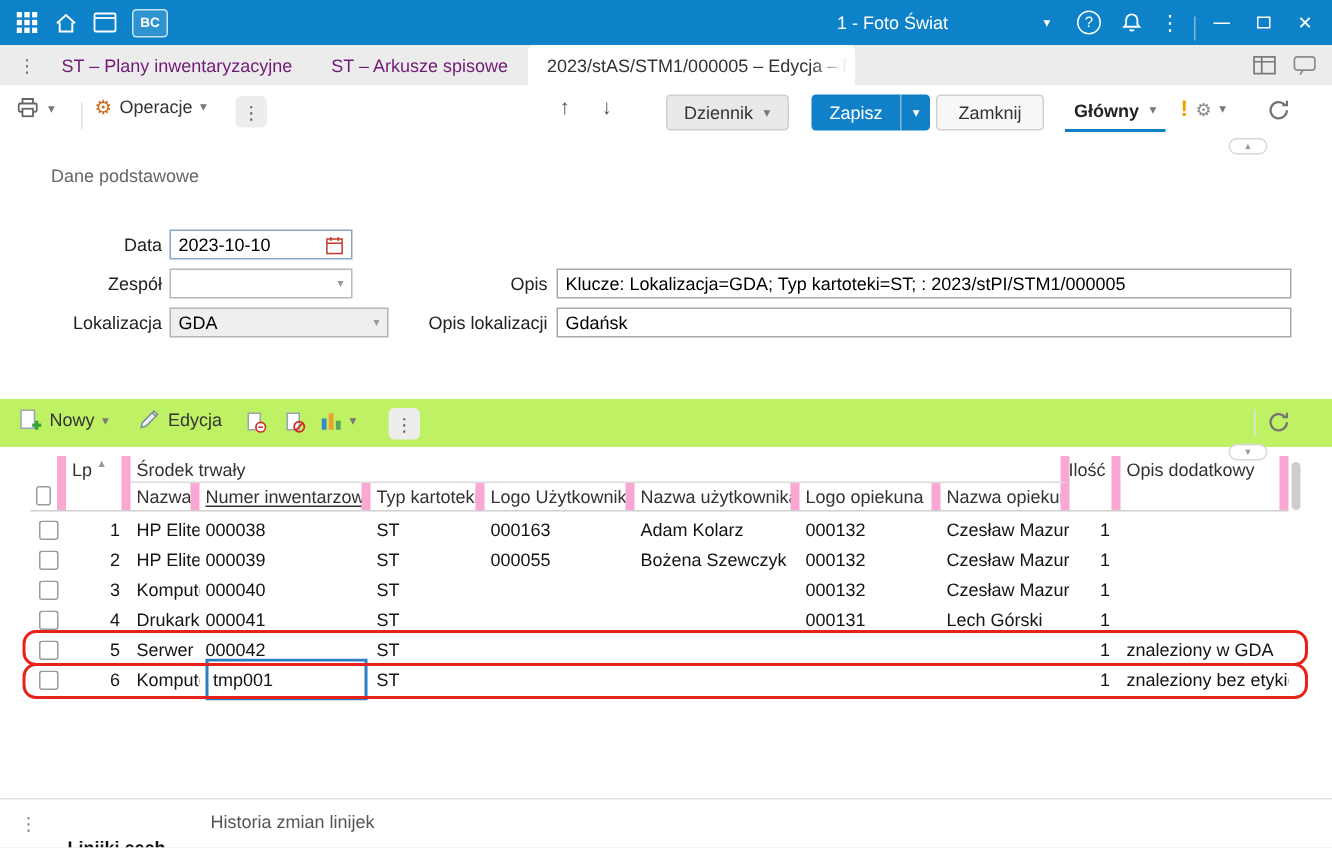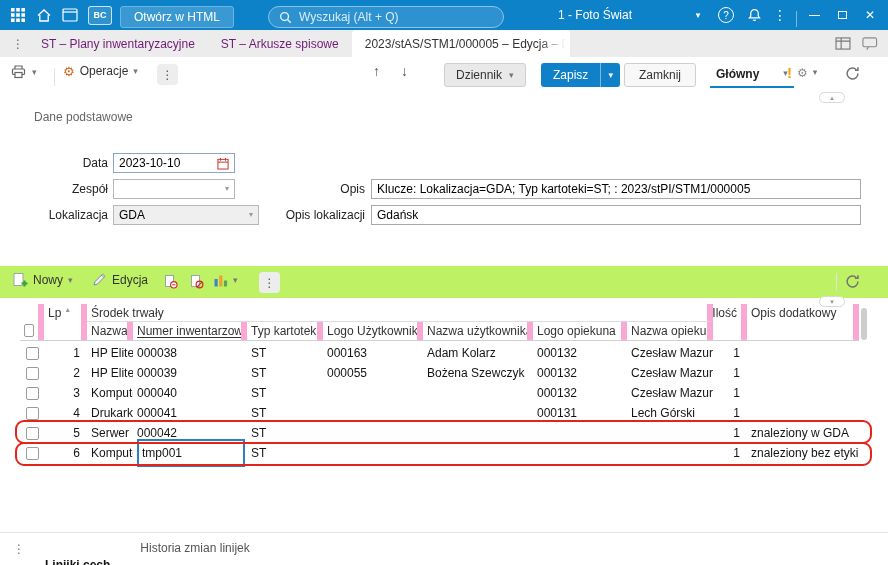--- a/index.html
+++ b/index.html
@@ -46,21 +46,21 @@
   .p-save{left:541px;top:6px} .p-closebtn{left:624px;top:6px} .p-main{left:710px;top:4px}
   .p-warn{left:787px;top:8px} .p-refresh{left:845px;top:9px}
   .vline { position:absolute; width:1px; height:18px; background:#e2e2e2; }
   .p-sep1{left:54px;top:11px}
   .btn-gray { height:24px; background:#e9e9e9; border:1px solid #cfcfcf; border-radius:3px; display:flex; align-items:center; gap:7px; padding:0 11px; }
   .btn-light { height:24px; background:#f8f8f8; border:1px solid #cfcfcf; border-radius:3px; display:flex; align-items:center; padding:0 14px; }
   .btn-primary { height:24px; background:#1080c8; border-radius:3px; color:#fff; display:flex; align-items:center; }
   .btn-primary .lbl { padding:0 12px; }
   .btn-primary .divline { width:1px; align-self:stretch; background:rgba(255,255,255,.45); }
   .btn-primary .chevbox { width:19px; display:flex; justify-content:center; }
-  .main-dd { height:27px; display:flex; align-items:center; gap:24px; padding:0 6px; font-weight:bold; color:#222; border-bottom:2px solid #1080c8; }
+  .main-dd { height:27px; display:flex; align-items:center; gap:7px; padding:0 6px; font-weight:bold; color:#222; border-bottom:2px solid #1080c8; }
   .sq-btn { width:21px; height:21px; background:#ededed; border-radius:4px; display:flex; align-items:center; justify-content:center; color:#555; }
   .arrow { font-size:14px; color:#555; line-height:1; }
   .gear { color:#d2691e; font-size:13px; line-height:1; }
   .gear-sm { color:#8b8b8b; font-size:12px; line-height:1; }
   .warn { color:#f0a100; font-weight:bold; font-size:15px; line-height:1; }
 
   .pill { position:absolute; width:26px; height:11px; background:#fff; border:1px solid #d8d8d8; border-radius:6px; display:flex; align-items:center; justify-content:center; }
   .pill .chev { font-size:7px; color:#999; }
   .pill-top { left:819px; top:92px; }
   .pill-grid { left:819px; top:296px; }
@@ -145,32 +145,20 @@
         </svg>
     </span>
     <span class="tb-item p-win">
       <svg width="16" height="14" viewBox="0 0 16 14" fill="none" stroke="#fff" stroke-width="1.2">
           <rect x="1" y="1" width="14" height="12" rx="1"></rect>
           <path d="M1 4h14"></path>
         </svg>
     </span>
     <span class="tb-item p-bc">
       <span class="bc-badge">BC</span>
-    </span>
-    <span class="tb-item p-openhtml">
-      <span class="openhtml-btn">Otwórz w HTML</span>
-    </span>
-    <span class="tb-item p-search">
-      <span class="searchbox">
-        <svg width="13" height="13" viewBox="0 0 14 14" fill="none" stroke="#e6f3fb" stroke-width="1.5">
-            <circle cx="6" cy="6" r="4.2"></circle>
-            <path d="M9.2 9.2l3.4 3.4"></path>
-          </svg>
-        <input type="text" placeholder="Wyszukaj (Alt + Q)" style="">
-      </span>
     </span>
     <span class="tb-item p-company">
       <span class="company-name">1 - Foto Świat</span>
     </span>
     <span class="tb-item p-compchev">
       <span class="chev-w">▾</span>
     </span>
     <span class="tb-item p-help">
       <span class="help-circle">?</span>
     </span>

